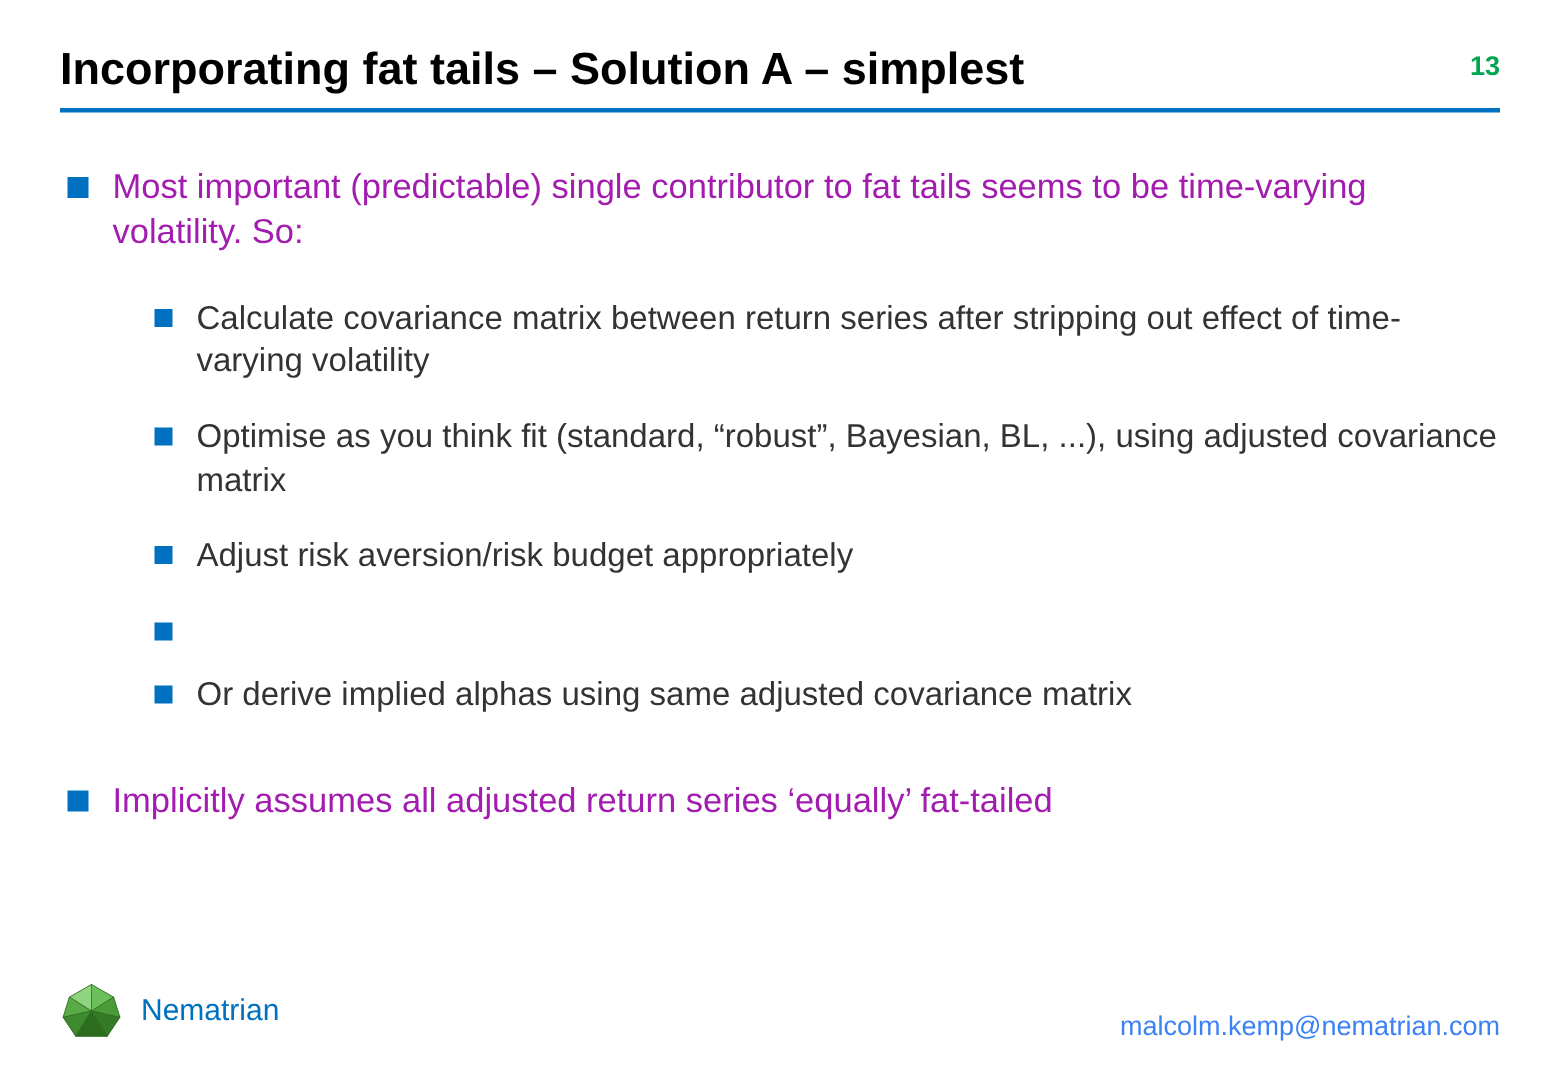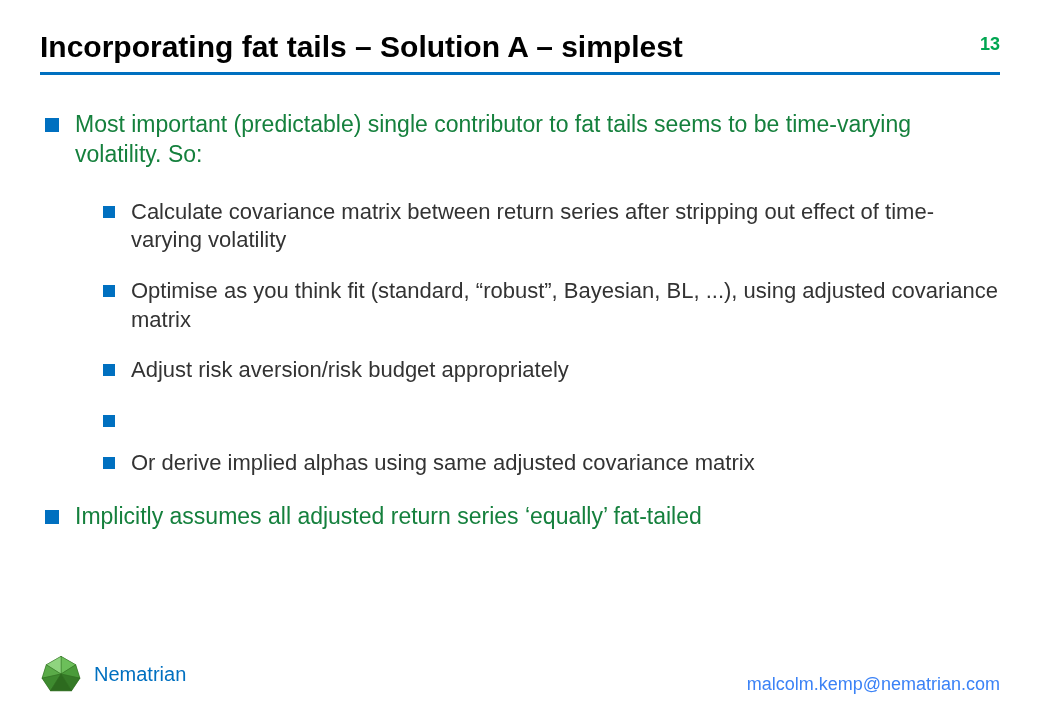--- a/index.html
+++ b/index.html
@@ -43,34 +43,34 @@
     }
     .content {
       flex: 1;
       padding-left: 5px;
     }
     .bullet-l1 {
       display: flex;
       align-items: flex-start;
       margin-bottom: 28px;
       font-size: 23px;
-      color: #15803d;
+      color: #a21caf;
       line-height: 1.3;
     }
     .bullet-l1 .sq {
       width: 14px;
       height: 14px;
       background: #0070c0;
       flex-shrink: 0;
       margin-right: 16px;
       margin-top: 8px;
     }
     .sub-list {
       margin-left: 58px;
-      margin-bottom: 25px;
+      margin-bottom: 42px;
     }
     .bullet-l2 {
       display: flex;
       align-items: flex-start;
       margin-bottom: 22px;
       font-size: 22px;
       color: #333333;
       line-height: 1.3;
     }
     .bullet-l2 .sq {

